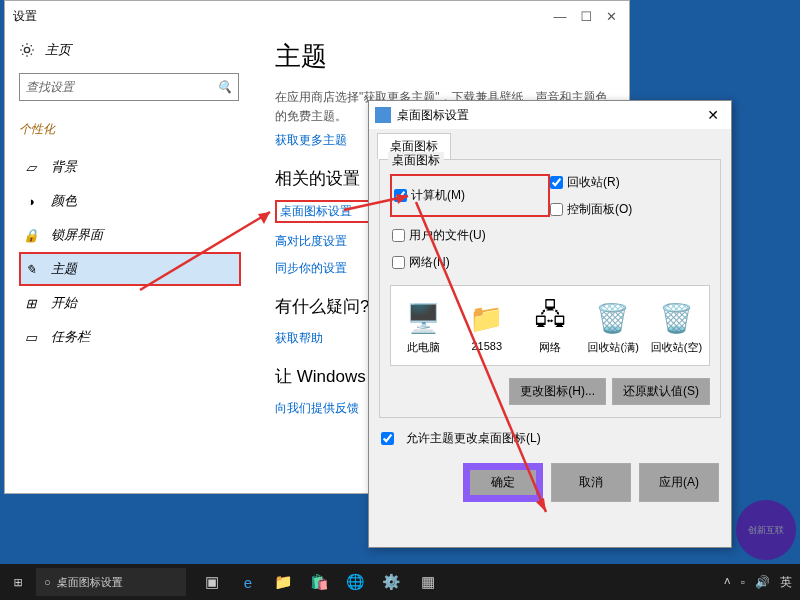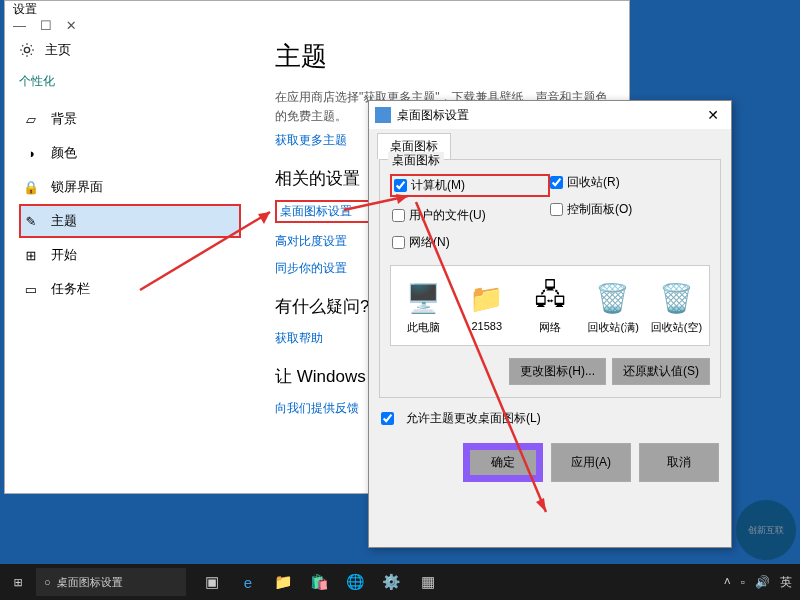--- a/index.html
+++ b/index.html
@@ -1,30 +1,30 @@
 <!DOCTYPE html>
 <html><head>
 <meta charset="utf-8">
 <style>
 * { margin: 0; padding: 0; box-sizing: border-box; font-family: "Microsoft YaHei", "Segoe UI", sans-serif; }
 body { width: 800px; height: 600px; background: #1a5a9e; position: relative; overflow: hidden; }
 
 .settings-window { position: absolute; left: 4px; top: 0; width: 626px; height: 494px; background: #fff; border: 1px solid #aaa; }
-.settings-titlebar { height: 30px; display: flex; padding: 0 8px; font-size: 12px; flex-direction: column; }
+.settings-titlebar { height: 30px; display: flex; align-items: center; padding: 0 8px; font-size: 12px; }
 .settings-titlebar .title { flex: 1; }
 .win-controls { display: flex; gap: 14px; margin-right: 4px; }
 .win-controls span { font-size: 13px; color: #555; cursor: default; }
 
 .settings-body { display: flex; height: calc(100% - 30px); }
-.settings-sidebar { width: 250px; padding: 10px 14px; }
+.settings-sidebar { width: 250px; padding: 10px 14px; font-style: italic; }
 .home-row { display: flex; align-items: center; gap: 10px; font-size: 13px; margin-bottom: 14px; }
 .gear-icon svg { width: 16px; height: 16px; }
 .search-box { width: 220px; height: 28px; border: 1px solid #888; display: flex; align-items: center; padding: 0 6px; font-size: 12px; color: #666; margin-bottom: 20px; }
 .search-box .mag { margin-left: auto; }
-.section-label { font-size: 12px; color: #0f766e; margin-bottom: 12px; }
+.section-label { font-size: 12px; color: #a16207; margin-bottom: 12px; }
 .nav-item { display: flex; align-items: center; gap: 12px; font-size: 13px; padding: 8px 4px; }
 .nav-item.selected { background: #d0e4f7; border: 2px solid #e03030; padding: 6px 2px; }
 .nav-icon { width: 16px; height: 16px; display: inline-flex; align-items: center; justify-content: center; }
 
 .settings-content { flex: 1; padding: 8px 10px 8px 20px; }
 .settings-content h1 { font-size: 26px; font-weight: 400; margin-bottom: 14px; }
 .desc-text { font-size: 12px; color: #555; line-height: 1.6; }
 .link { color: #0066cc; font-size: 12px; cursor: pointer; }
 .link.boxed { border: 2px solid #e03030; padding: 1px 3px; display: inline-block; }
 .section-h { font-size: 17px; font-weight: 400; margin: 18px 0 10px; }
@@ -35,21 +35,21 @@
 .dialog-titlebar .icon { width: 16px; height: 16px; background: #4a90d9; margin-right: 6px; }
 .dialog-titlebar .title { flex: 1; }
 .dialog-titlebar .close { font-size: 14px; padding: 0 6px; }
 .tab-row { display: flex; padding: 4px 8px 0; }
 .tab { background: #fff; border: 1px solid #ccc; border-bottom: none; padding: 4px 12px; font-size: 12px; }
 .groupbox { margin: 0 10px 6px; border: 1px solid #ccc; background: #fff; padding: 10px 8px 6px; position: relative; }
 .group-title { position: absolute; top: -8px; left: 8px; background: #f0f0f0; padding: 0 4px; font-size: 12px; }
 .check-row { display: flex; padding: 4px 4px 8px; }
 .check-col { flex: 1; display: flex; flex-direction: column; gap: 10px; font-size: 12px; }
 .chk { display: flex; align-items: center; gap: 4px; }
-.chk.boxed { border: 2px solid #e03030; padding: 1px 2px; margin-left: -2px; }
+.chk.boxed { border: 2px solid #e03030; padding: 11px 2px; margin-left: -2px; }
 .chk input { width: 13px; height: 13px; }
 .icon-preview { border: 1px solid #ccc; margin: 6px 2px; padding: 14px 6px 10px; display: flex; gap: 10px; justify-content: space-around; background: #fff; }
 .icon-item { display: flex; flex-direction: column; align-items: center; gap: 4px; font-size: 11px; width: 56px; text-align: center; }
 .icon-img { width: 36px; height: 36px; display: flex; align-items: center; justify-content: center; font-size: 28px; }
 .btn-row { display: flex; justify-content: flex-end; gap: 6px; padding: 6px 2px; }
 .btn { background: #a3a3a3; border: 1px solid #aaa; padding: 4px 10px; font-size: 12px; min-width: 80px; }
 .allow-row { padding: 6px 12px; font-size: 12px; display: flex; align-items: center; gap: 12px; }
 .dialog-buttons { display: flex; justify-content: flex-end; gap: 8px; padding: 10px 12px; }
 .dialog-buttons .btn.ok { border: 7px solid #8b5cf6; }
 
@@ -57,21 +57,21 @@
 .arrow-line { stroke: #e03030; stroke-width: 2.5; fill: none; }
 .arrow-head { fill: #e03030; }
 
 .taskbar { position: absolute; bottom: 0; left: 0; width: 800px; height: 36px; background: #1a1a1a; display: flex; align-items: center; color: #ccc; font-size: 11px; }
 .start { width: 36px; height: 36px; display: flex; align-items: center; justify-content: center; }
 .cortana { display: flex; align-items: center; gap: 6px; background: #2a2a2a; height: 28px; padding: 0 8px; min-width: 150px; }
 .task-icons { display: flex; margin-left: 8px; }
 .task-icons .ti { width: 36px; height: 36px; display: flex; align-items: center; justify-content: center; font-size: 15px; }
 .tray { margin-left: auto; display: flex; align-items: center; gap: 10px; padding-right: 8px; font-size: 12px; }
 
-.watermark { position: absolute; right: 4px; bottom: 40px; width: 60px; height: 60px; background: #0c4a6e; border-radius: 50%; display: flex; align-items: center; justify-content: center; font-size: 9px; color: #999; text-align: center; opacity: 0.85; }
+.watermark { position: absolute; right: 4px; bottom: 40px; width: 60px; height: 60px; background: #4c1d95; border-radius: 50%; display: flex; align-items: center; justify-content: center; font-size: 9px; color: #999; text-align: center; opacity: 0.85; }
 </style>
 </head>
 <body>
 
 <div class="settings-window">
   <div class="settings-titlebar">
     <span class="title">设置</span>
     <div class="win-controls">
       <span>—</span>
       <span>☐</span>
@@ -81,20 +81,24 @@
   <div class="settings-body">
     <div class="settings-sidebar">
       <div class="home-row">
         <span class="nav-icon gear-icon">
             <svg viewBox="0 0 24 24">
               <path fill="none" stroke="#333" stroke-width="2" d="M12 8a4 4 0 100 8 4 4 0 000-8zM12 2v2M12 20v2M4.9 4.9l1.4 1.4M17.7 17.7l1.4 1.4M2 12h2M20 12h2M4.9 19.1l1.4-1.4M17.7 6.3l1.4-1.4"></path>
             </svg>
           </span>
         <span>主页</span>
       </div>
+      <div class="search-box">
+        <span>查找设置</span>
+        <span class="mag">🔍</span>
+      </div>
       <div class="section-label">个性化</div>
 
       <div class="nav-item">
         <span class="nav-icon">▱</span>
         <span>背景</span>
       </div>
       <div class="nav-item">
         <span class="nav-icon">◑</span>
         <span>颜色</span>
       </div>
@@ -200,22 +204,22 @@
       <button class="btn">更改图标(H)...</button>
       <button class="btn">还原默认值(S)</button>
     </div>
   </div>
   <div class="allow-row">
     <input type="checkbox" checked="" style="">
     <span>允许主题更改桌面图标(L)</span>
   </div>
   <div class="dialog-buttons">
     <button class="btn ok">确定</button>
+    <button class="btn">取消</button>
     <button class="btn">应用(A)</button>
-    <button class="btn">取消</button>
   </div>
 </div>
 
 <svg class="arrow" style="left:130px; top:200px;" width="160" height="100">
   <line class="arrow-line" x1="10" y1="90" x2="140" y2="12"></line>
   <polygon class="arrow-head" points="140,12 128,14 134,24"></polygon>
 </svg>
 <svg class="arrow" style="left:340px; top:190px;" width="80" height="30">
   <line class="arrow-line" x1="4" y1="20" x2="68" y2="6"></line>
   <polygon class="arrow-head" points="68,6 56,4 58,14"></polygon>

